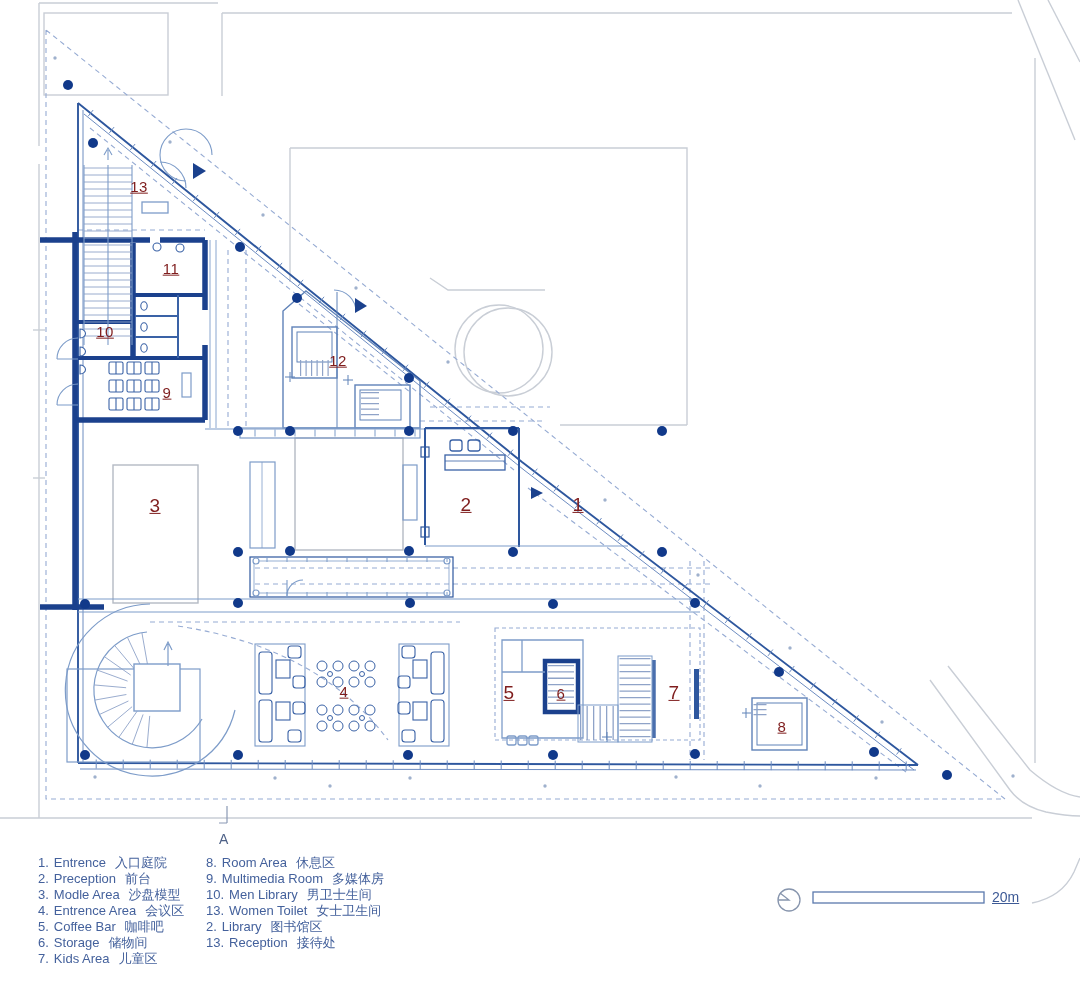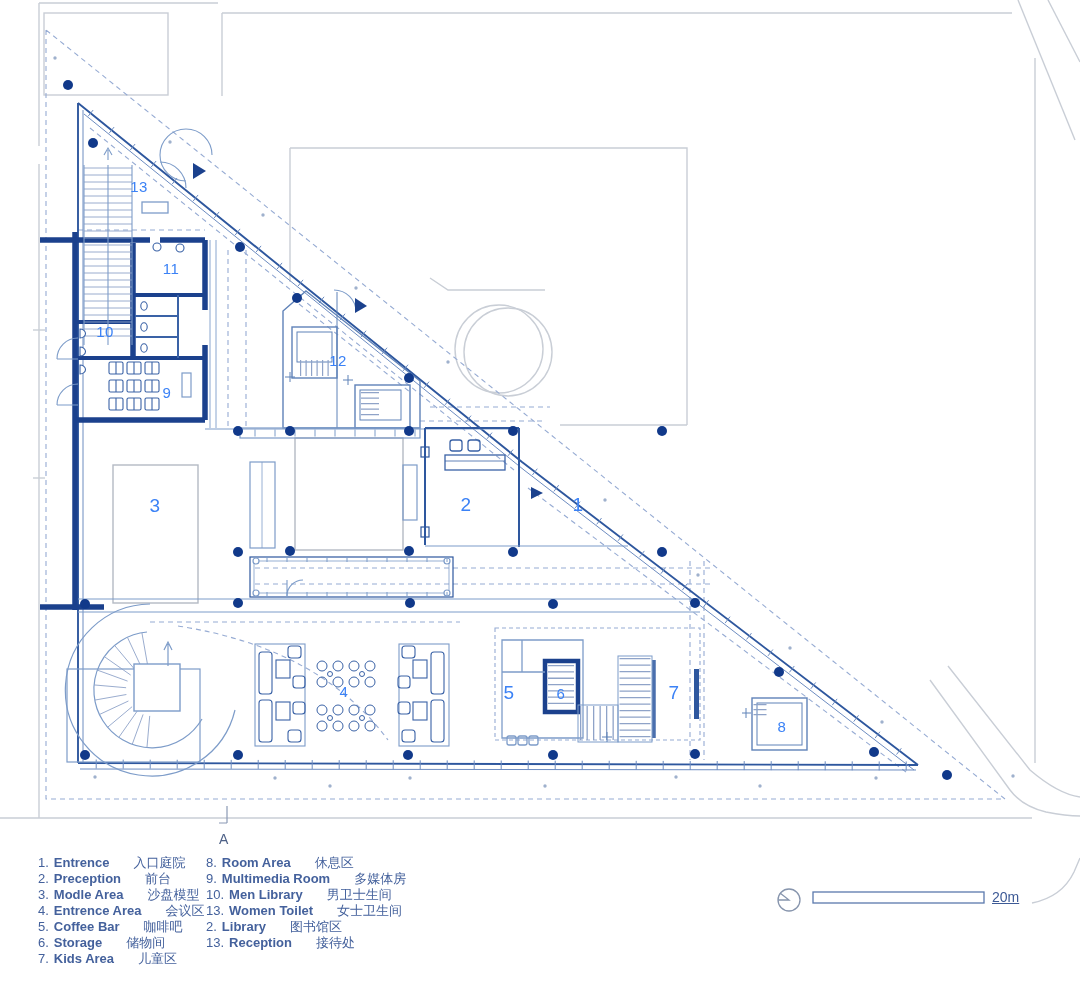--- a/index.html
+++ b/index.html
@@ -1,28 +1,28 @@
 <!DOCTYPE html>
 <html><head>
 <meta charset="utf-8">
 <style>
   html,body{margin:0;padding:0;background:#fff;}
   #stage{position:relative;width:1080px;height:987px;background:#ffffff;overflow:hidden;
          font-family:"Liberation Sans","DejaVu Sans",sans-serif;}
   #plan-svg{position:absolute;left:0;top:0;}
-  .num{position:absolute;transform:translate(-50%,-55%);color:#3b82f6;font-size:15px;
-       letter-spacing:0.5px;white-space:nowrap;}
+  .num{position:absolute;transform:translate(-50%,-55%);color:#7f1d1d;font-size:15px;
+       letter-spacing:0.5px;white-space:nowrap;text-decoration:underline;}
   .num.big{font-size:19px;}
   #section-a{position:absolute;left:219px;top:831px;color:#4e6187;font-size:14px;}
   #scale-label{position:absolute;left:992px;top:889px;color:#3d5a96;font-size:14px;text-decoration:underline;}
   #legend-col1,#legend-col2{position:absolute;top:855px;color:#44619c;font-size:13px;line-height:16px;}
   #legend-col1{left:38px;}
   #legend-col2{left:206px;}
-  .lrow span.en{margin-left:5px;font-weight:bold;}
-  .lrow span.zh{margin-left:24px;}
+  .lrow span.en{margin-left:5px;}
+  .lrow span.zh{margin-left:9px;}
 </style>
 </head>
 <body>
 
 <div id="stage">
 
 <svg id="plan-svg" width="1080" height="987" viewBox="0 0 1080 987">
 
   <g stroke="#c9ced6" stroke-width="1.4" fill="none">
     <line x1="39" y1="3" x2="218" y2="3"></line>

